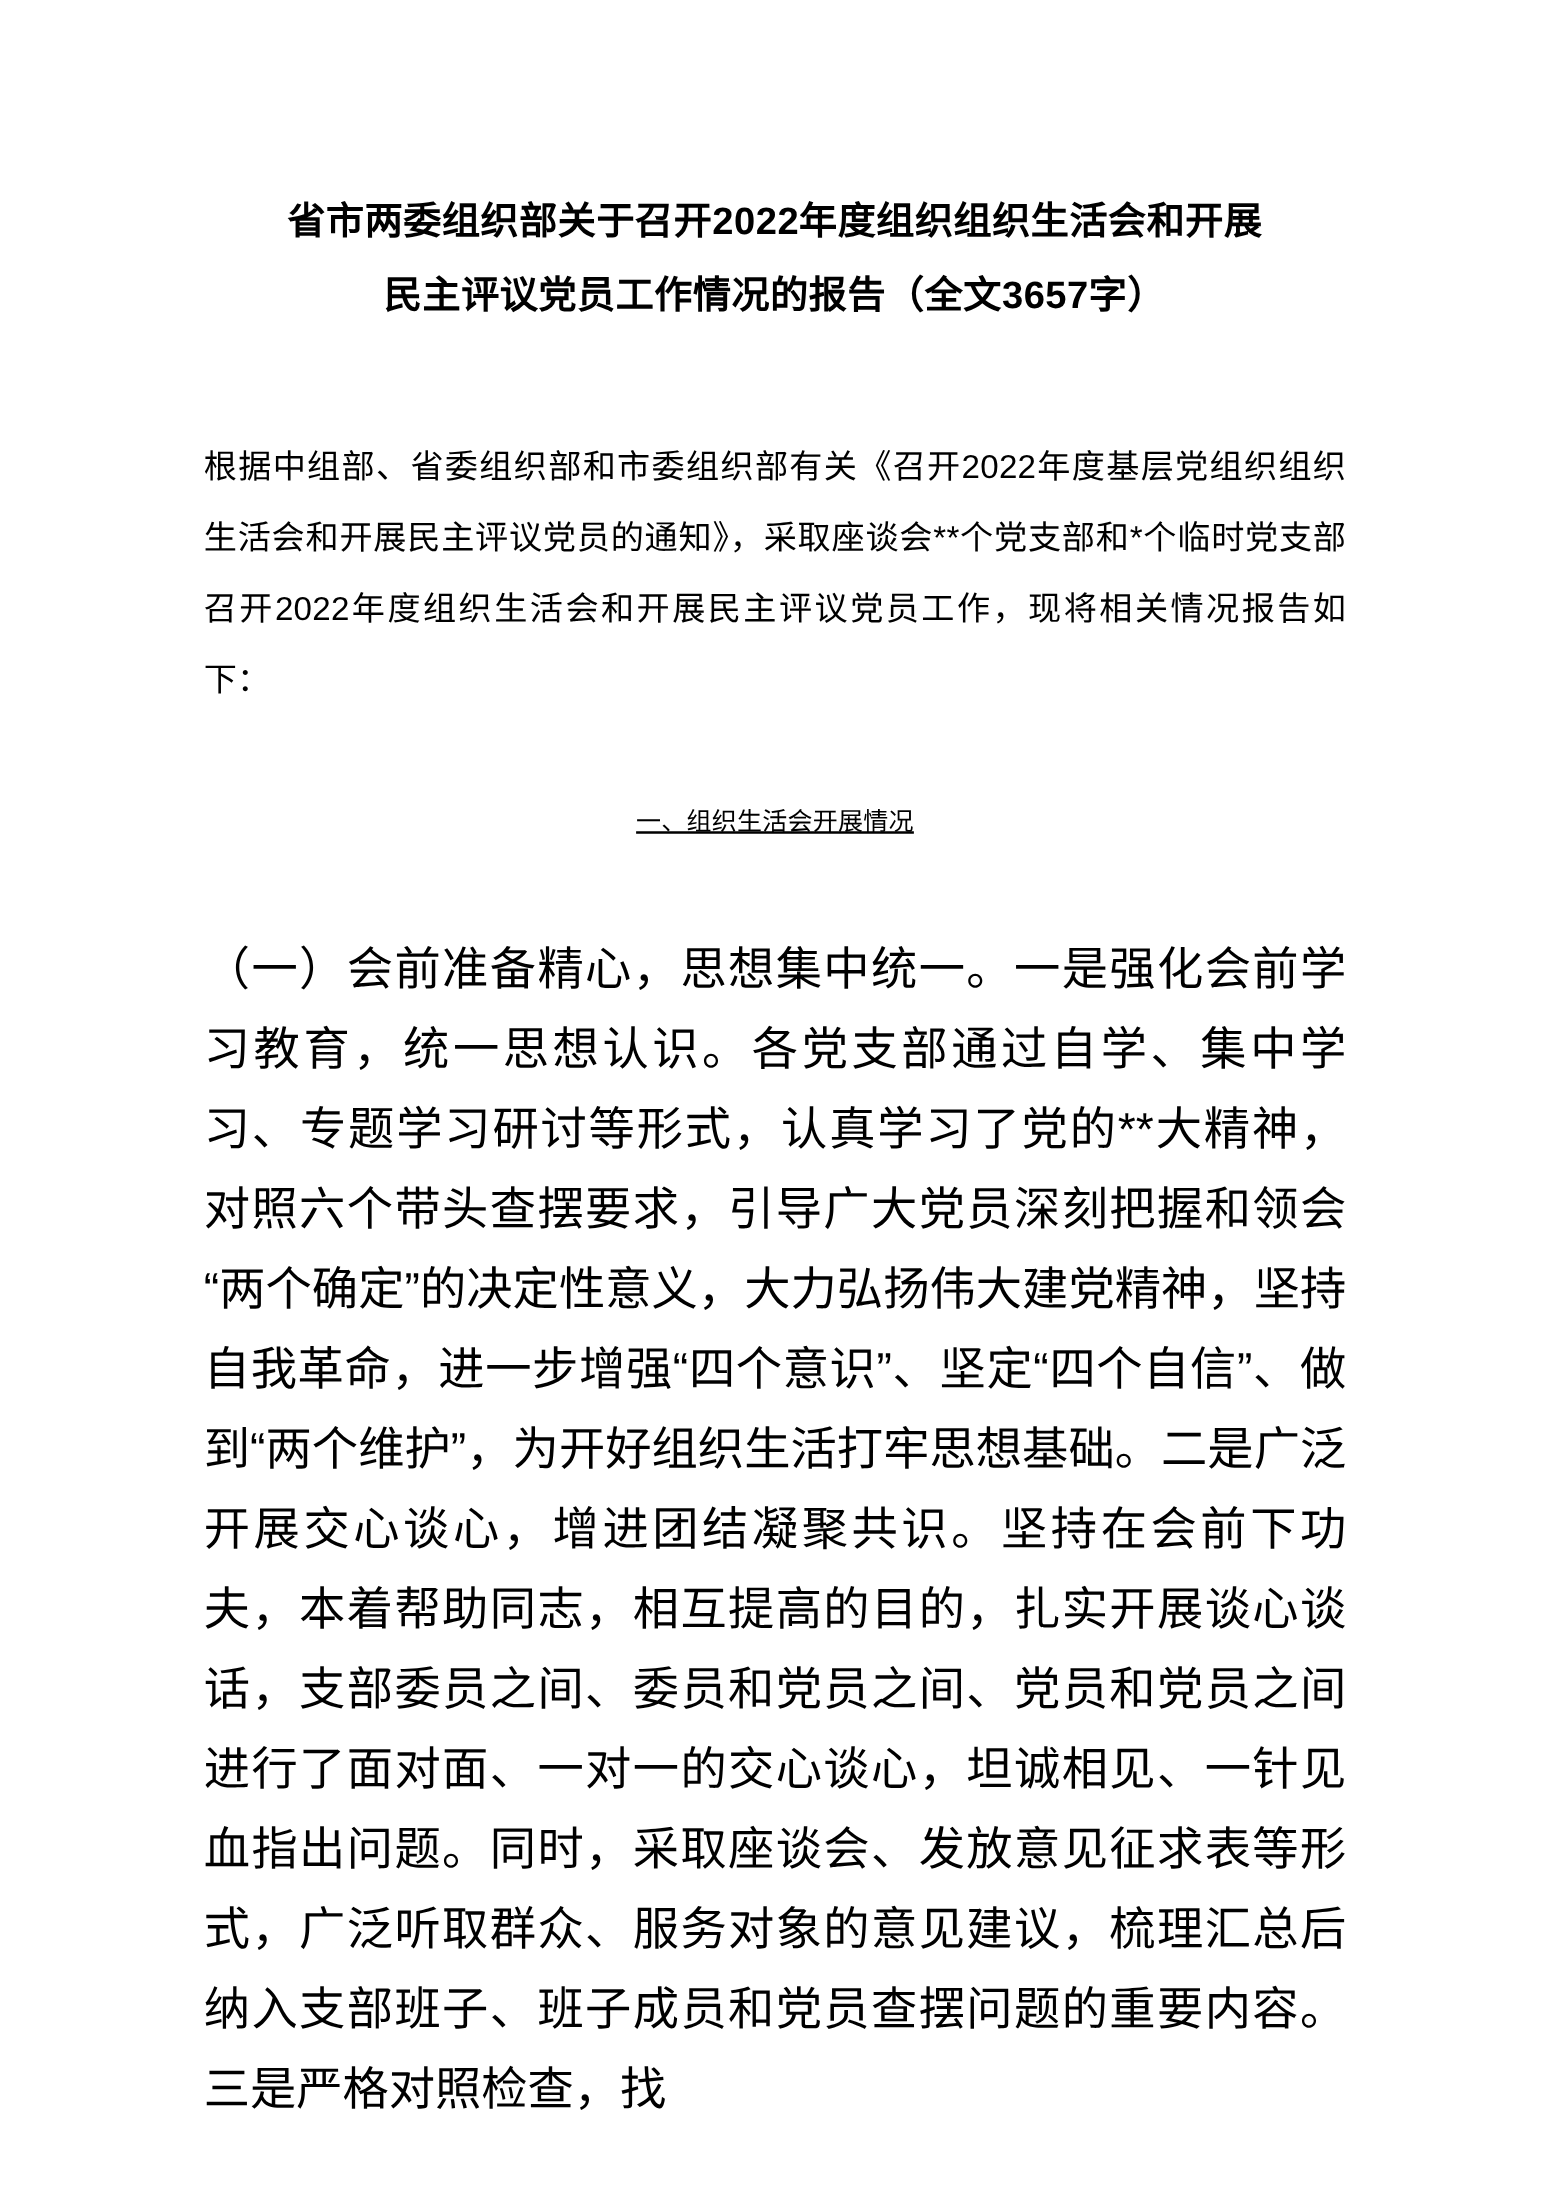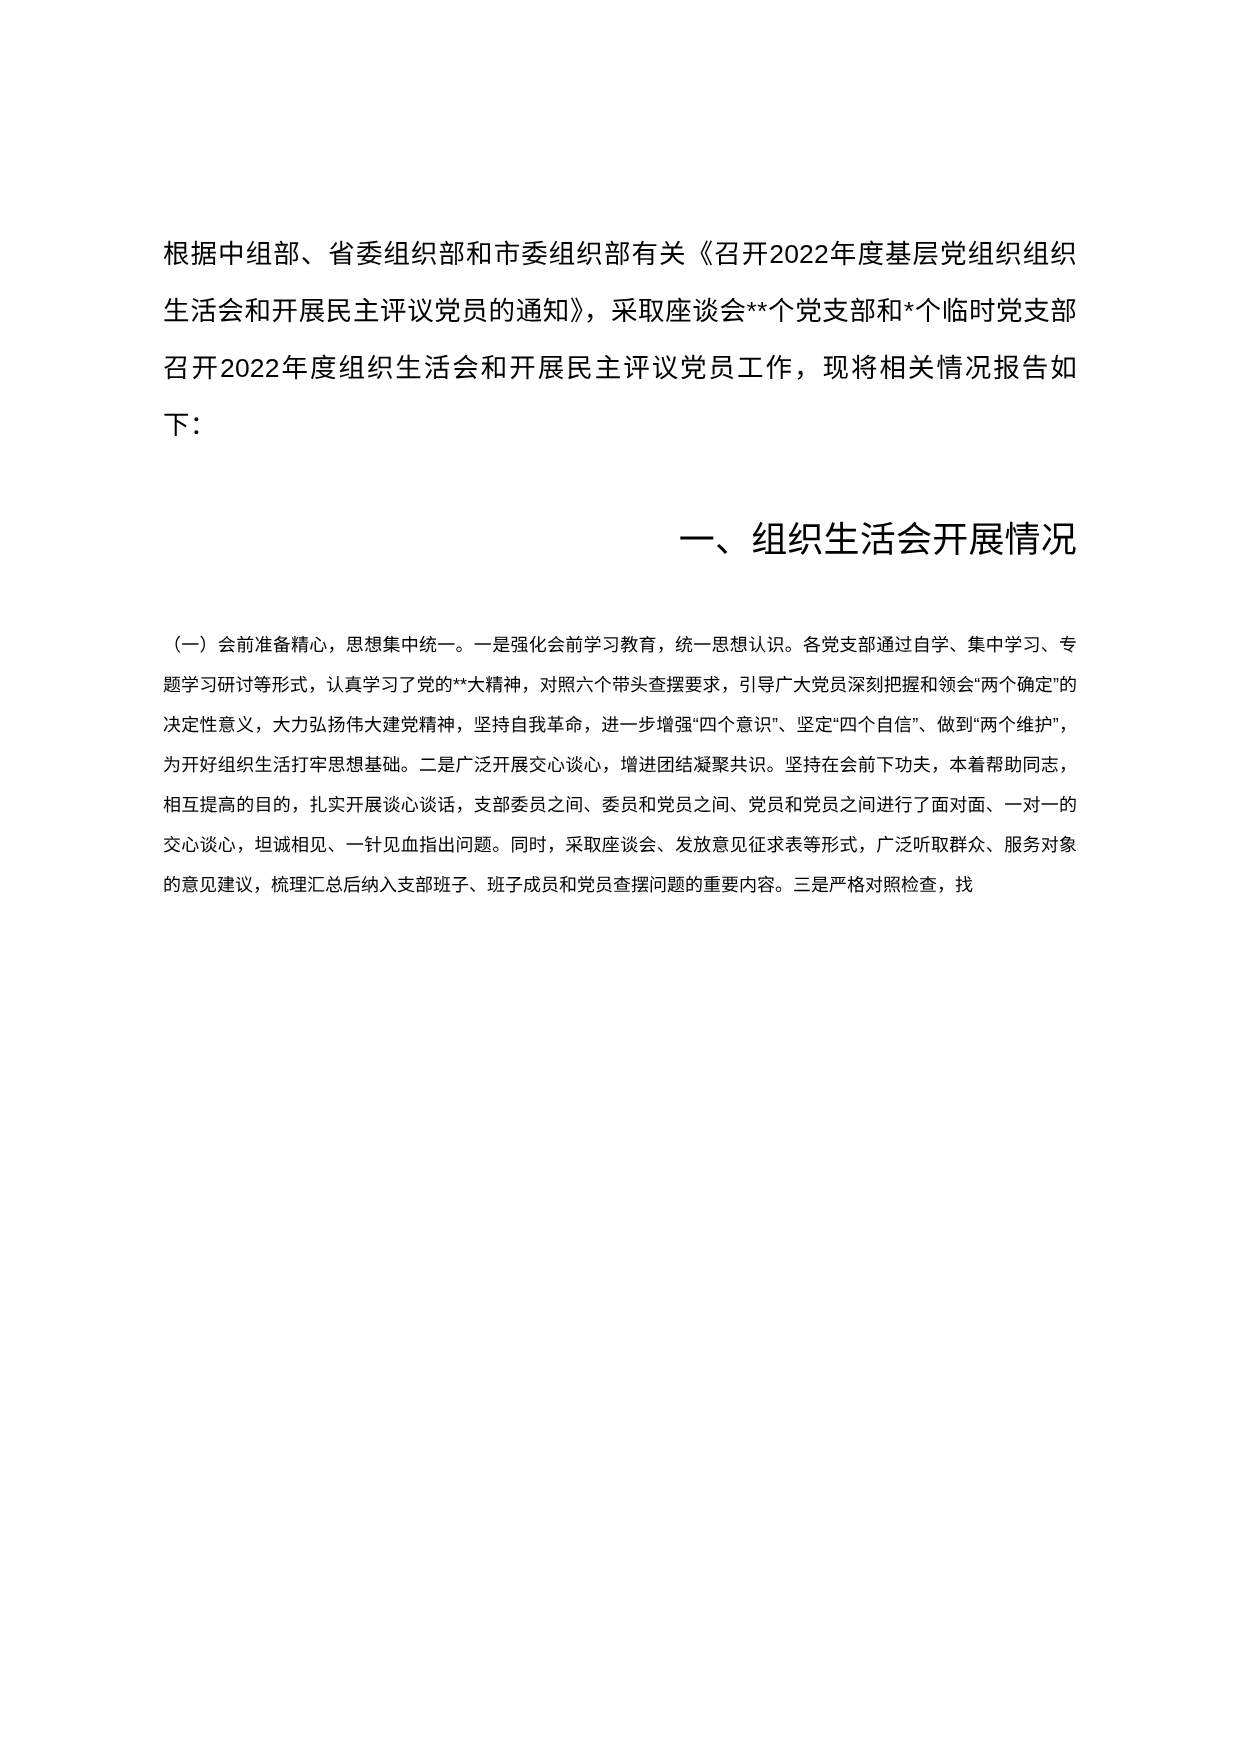--- a/index.html
+++ b/index.html
@@ -39,40 +39,45 @@
     line-height: 57px;
     text-align: justify;
     text-justify: inter-ideograph;
     margin: 0;
     letter-spacing: 0.2px;
   }
   .para-gap {
     height: 57px;
   }
   .section-heading {
-    font-size: 36px;
+    font-size: 20px;
     line-height: 57px;
     margin: 0;
-    text-align: right;
+    text-align: center;
     letter-spacing: 0.2px;
+    text-decoration: underline;
   }
   .big-para {
-    font-size: 18px;
-    line-height: 40px;
+    font-size: 37px;
+    line-height: 64px;
     text-align: justify;
     text-justify: inter-ideograph;
     margin: 0;
     letter-spacing: 0px;
   }
 </style>
 </head>
 <body>
 
 <div class="page">
 
+  <h1 class="doc-title">
+    <span>省市两委组织部关于召开2022年度组织组织生活会和开展</span><br>
+    <span>民主评议党员工作情况的报告（全文3657字）</span>
+  </h1>
 
   <div class="spacer-after-title"></div>
 
   <p class="body-para">根据中组部、省委组织部和市委组织部有关《召开2022年度基层党组织组织生活会和开展民主评议党员的通知》，采取座谈会**个党支部和*个临时党支部召开2022年度组织生活会和开展民主评议党员工作，现将相关情况报告如下：</p>
 
   <div class="para-gap"></div>
 
   <p class="section-heading">一、组织生活会开展情况</p>
 
   <div class="para-gap"></div>

